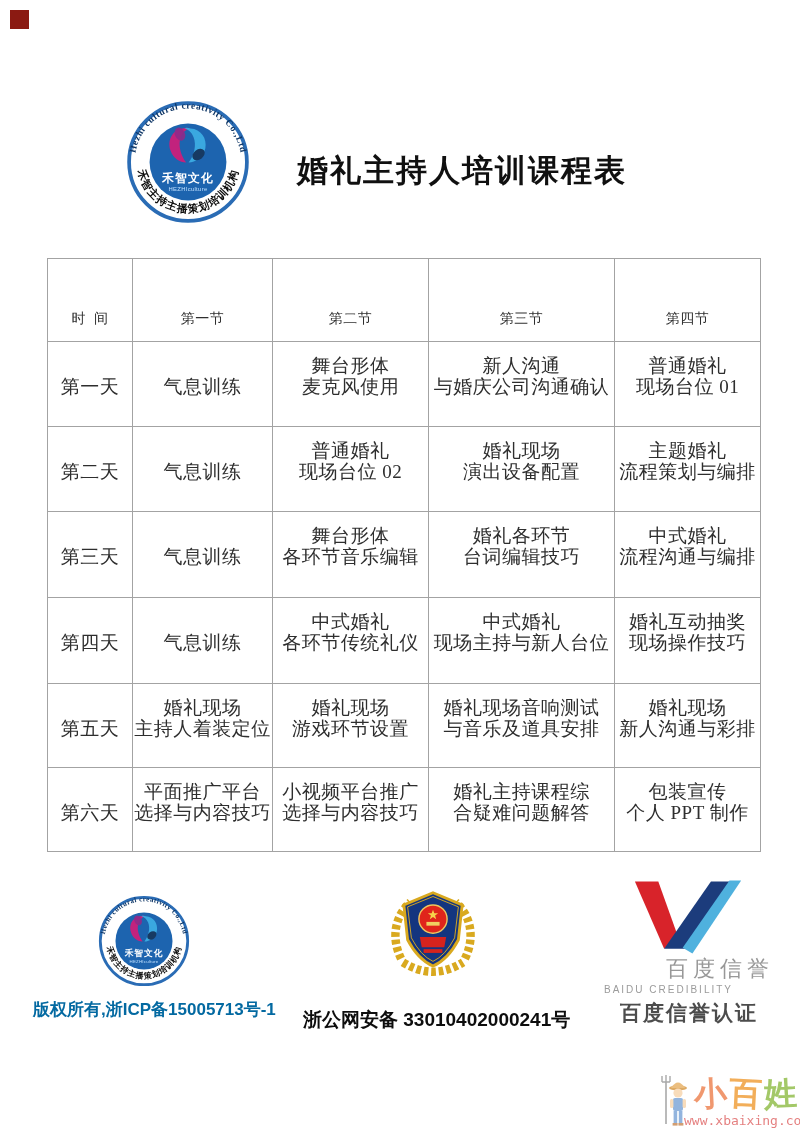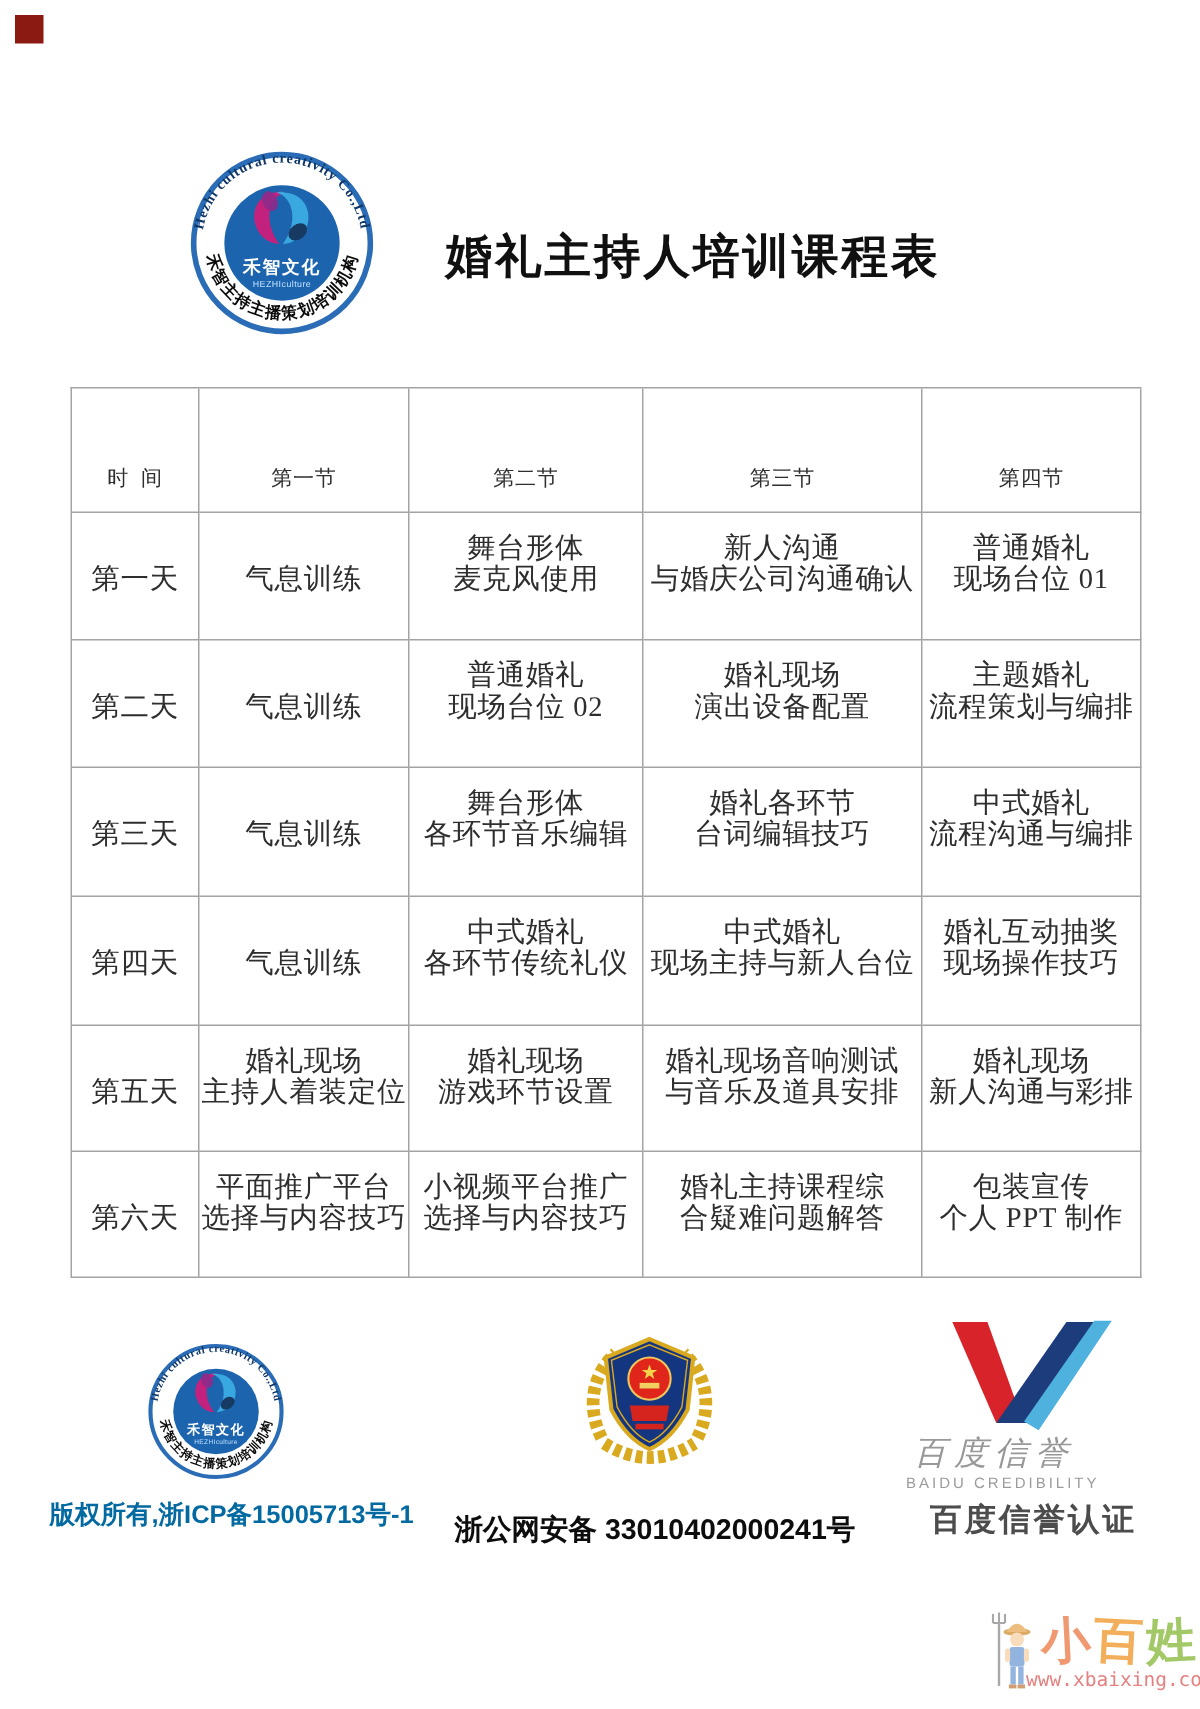--- a/index.html
+++ b/index.html
@@ -28,22 +28,22 @@
   .cell-line{height:21px;line-height:21px;white-space:nowrap;}
 
   .copyright{position:absolute;left:33px;top:998px;font-size:17px;font-weight:bold;color:#0369a1;}
   .police-badge{position:absolute;left:386px;top:881px;width:94px;height:110px;}
   .police-badge svg{width:100%;height:100%;display:block;}
   .police-text{position:absolute;left:303px;top:1007px;width:260px;text-align:center;
                font-size:19px;font-weight:bold;color:#0d0d0d;white-space:nowrap;}
 
   .baidu-v{position:absolute;left:631px;top:875px;width:117px;height:84px;}
   .baidu-v svg{width:100%;height:100%;display:block;}
-  .baidu-title{position:absolute;left:604px;top:954px;width:170px;text-align:left;
-               font-size:22px;color:#989898;letter-spacing:5px;text-indent:5px;font-style:italic;}
+  .baidu-title{position:absolute;left:604px;top:954px;width:170px;text-align:right;
+               font-size:22px;color:#989898;letter-spacing:5px;text-indent:5px;}
   .baidu-sub{position:absolute;left:604px;top:984px;width:170px;
              font-size:10px;color:#9b9b9b;letter-spacing:2px;}
   .baidu-caption{position:absolute;left:594px;top:999px;width:190px;text-align:center;
                  font-size:21px;font-weight:bold;color:#4c4c4c;letter-spacing:2px;}
 
   .watermark{position:absolute;left:660px;top:1072px;width:138px;height:58px;opacity:.85;}
   .wm-farmer{position:absolute;left:0;top:2px;width:32px;height:52px;}
   .wm-chars{position:absolute;left:34px;top:0;font-size:33px;font-weight:bold;white-space:nowrap;
             font-family:"Liberation Sans",sans-serif;}
   .wm-chars span{display:inline-block;margin-right:2px;}

